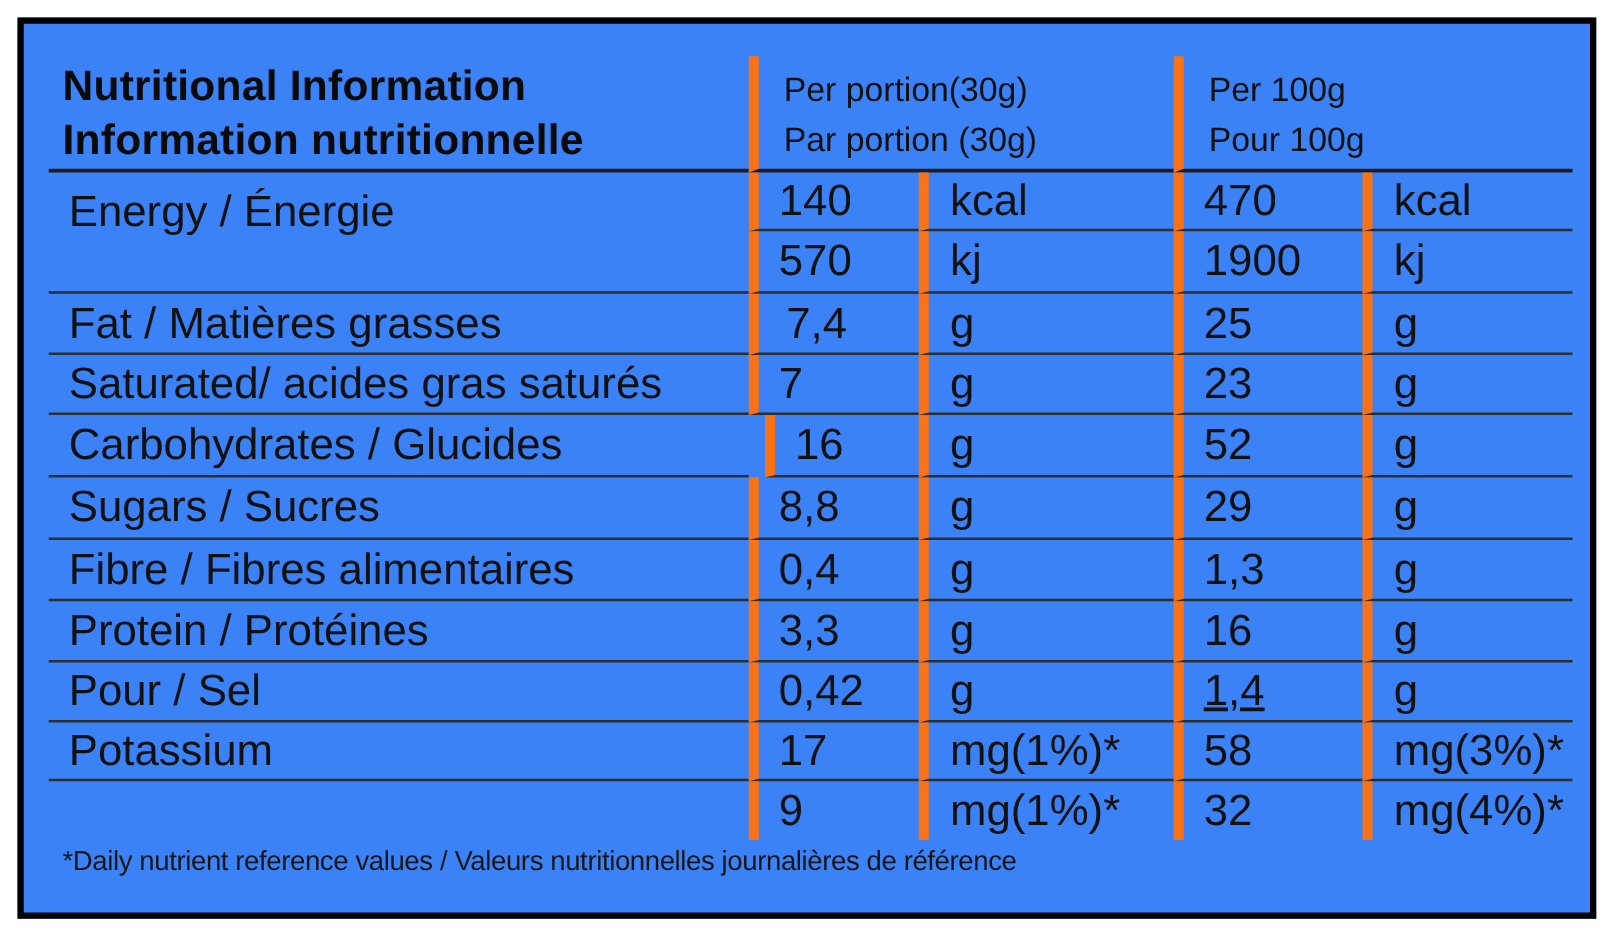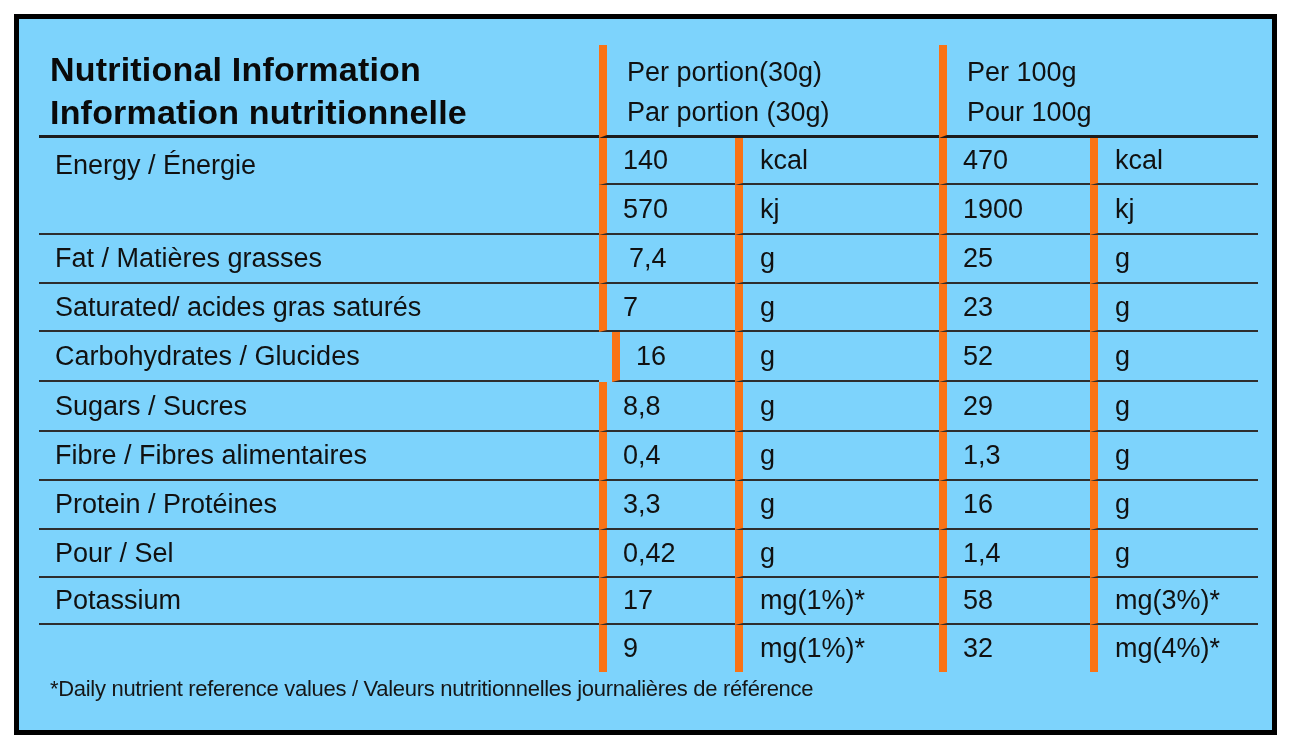--- a/index.html
+++ b/index.html
@@ -13,35 +13,35 @@
     overflow: hidden;
   }
   .frame {
     position: absolute;
     left: 14px;
     top: 14px;
     width: 1263px;
     height: 721px;
     border: 5px solid #000000;
     box-sizing: border-box;
-    background: #7dd3fc;
+    background: #3b82f6;
   }
   
   .grid {
     position: absolute;
     left: 20px;
     top: 26px;
     display: grid;
     grid-template-columns: 560px 136px 204px 151px 168px;
     grid-template-rows: 93px 47px 50px 49px 48px 50px 50px 49px 49px 48px 47px 47px;
   }
   .c {
     display: flex;
     align-items: center;
-    font-size: 27px;
+    font-size: 35px;
     box-sizing: border-box;
     white-space: nowrap;
     overflow: visible;
   }
   .bl { border-left: 8px solid #f97316; }
   .bb { border-bottom: 2px solid #2e2e2e; }
   .hb { border-bottom: 3px solid #1c1c1c; }
   .lab { padding-left: 16px; }
   .val { padding-left: 16px; }
   .unit { padding-left: 17px; }
@@ -142,21 +142,21 @@
 
     <div class="c lab bb" style="grid-column:1; grid-row:9;">Protein / Protéines</div>
     <div class="c val bl bb" style="grid-column:2; grid-row:9;">3,3</div>
     <div class="c unit bl bb" style="grid-column:3; grid-row:9;">g</div>
     <div class="c val bl bb" style="grid-column:4; grid-row:9;">16</div>
     <div class="c unit bl bb" style="grid-column:5; grid-row:9;">g</div>
 
     <div class="c lab bb" style="grid-column:1; grid-row:10;">Pour / Sel</div>
     <div class="c val bl bb" style="grid-column:2; grid-row:10;">0,42</div>
     <div class="c unit bl bb" style="grid-column:3; grid-row:10;">g</div>
-    <div class="c val bl bb" style="grid-column:4; grid-row:10;">1,4</div>
+    <div class="c val bl bb" style="grid-column:4; grid-row:10;text-decoration:underline;">1,4</div>
     <div class="c unit bl bb" style="grid-column:5; grid-row:10;">g</div>
 
     <div class="c lab bb" style="grid-column:1; grid-row:11;">Potassium</div>
     <div class="c val bl bb" style="grid-column:2; grid-row:11;">17</div>
     <div class="c unit bl bb" style="grid-column:3; grid-row:11;">mg(1%)*</div>
     <div class="c val bl bb" style="grid-column:4; grid-row:11;">58</div>
     <div class="c unit bl bb" style="grid-column:5; grid-row:11;">mg(3%)*</div>
 
     <div class="c val bl" style="grid-column:2; grid-row:12;">9</div>
     <div class="c unit bl" style="grid-column:3; grid-row:12;">mg(1%)*</div>

